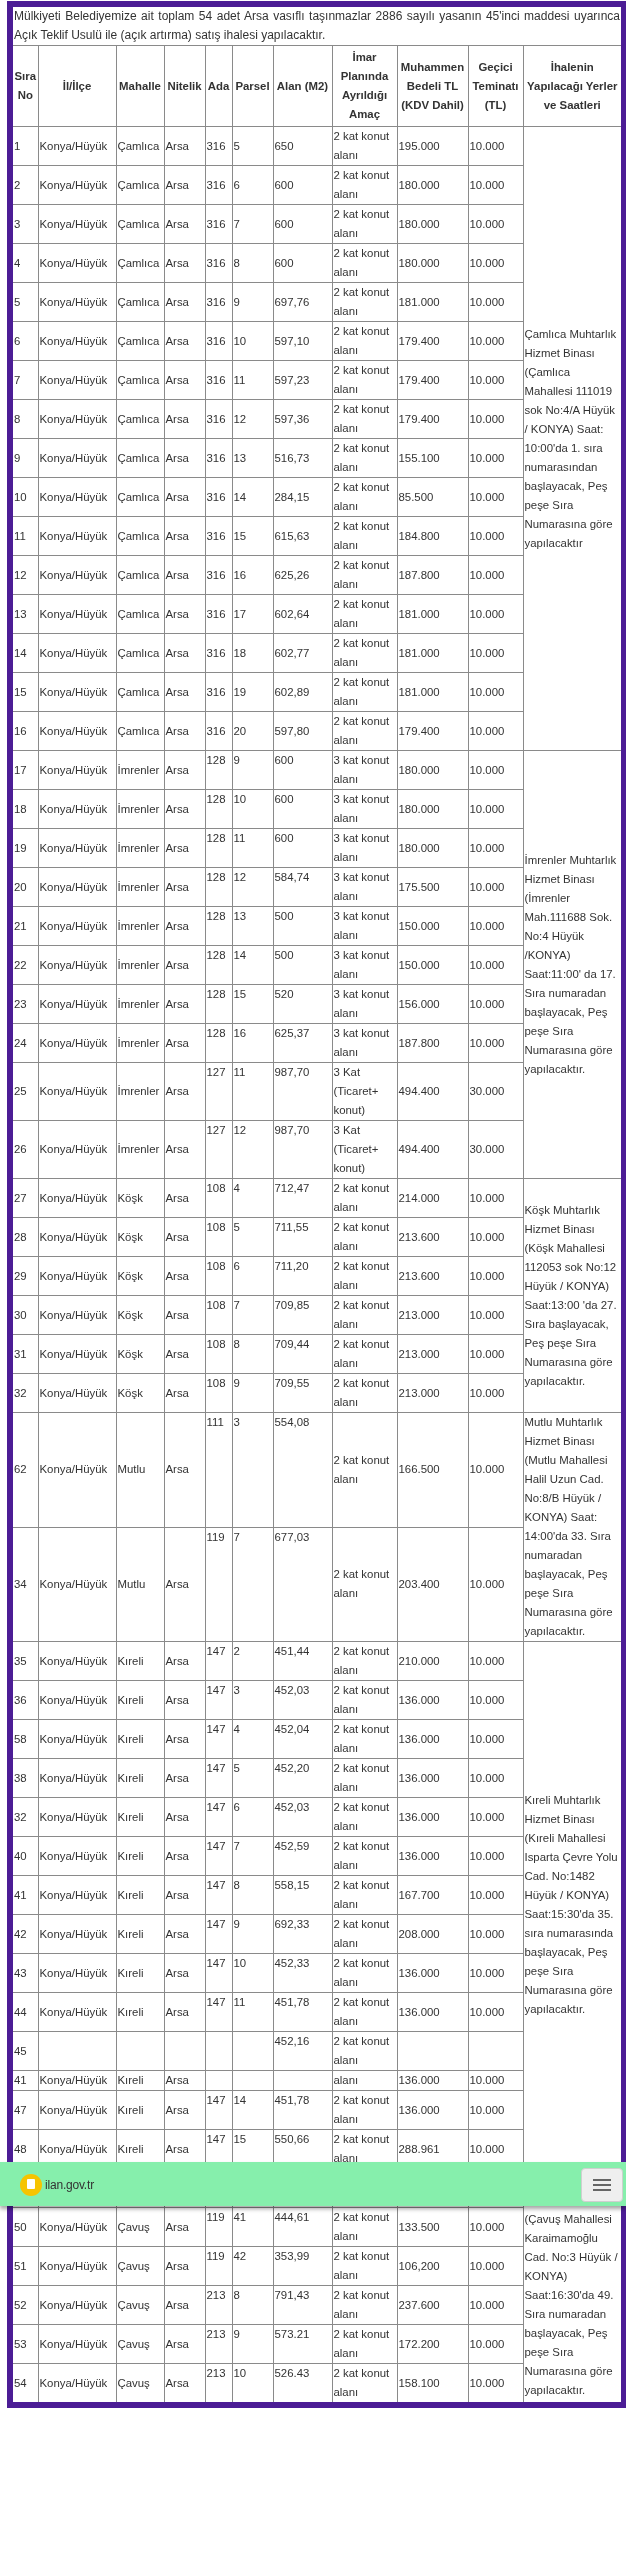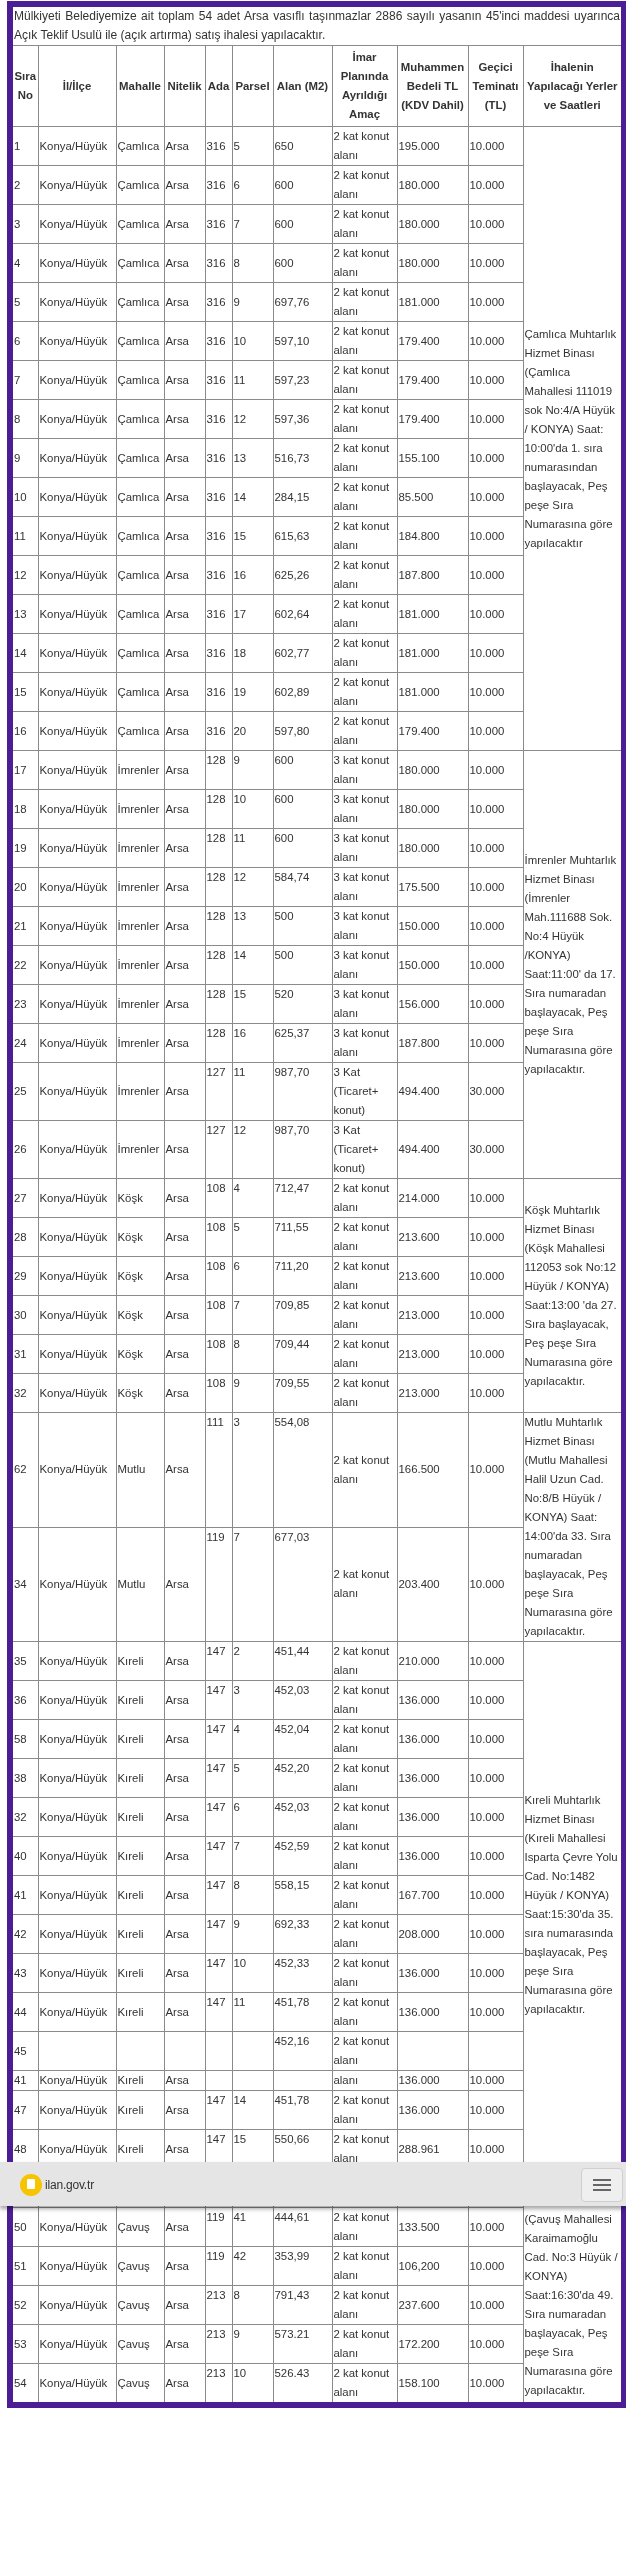--- a/index.html
+++ b/index.html
@@ -9,21 +9,21 @@
   table.ihale { border-collapse:collapse; width:612px; table-layout:fixed;
                 border:6px solid #4c1d95; }
   table.ihale td, table.ihale th { border:1px solid #8a8a8a; padding:0 1px;
                 vertical-align:middle; line-height:19px; font-weight:normal; word-wrap:break-word; }
   table.ihale th { font-weight:bold; text-align:center; line-height:19px; padding:2px 1px; }
   td.intro { padding:2px 2px; font-size:12px; line-height:19px; text-align:justify; }
   td.place { vertical-align:top; padding-top:2px; }
   .topb { vertical-align:top !important; }
   
   .site-header { position:absolute; left:0; top:2162px; width:626px; height:44px;
-                 background:#e5e5e5; box-shadow:0 3px 4px rgba(0,0,0,0.35); }
+                 background:#86efac; box-shadow:0 3px 4px rgba(0,0,0,0.35); }
   .logo { position:absolute; left:20px; top:12px; display:flex; align-items:center; }
   .logo-mark { width:22px; height:22px; border-radius:50%; background:#f6c400; position:relative; }
   .logo-mark::after { content:""; position:absolute; left:7px; top:5px; width:8px; height:10px; background:#fff; border-radius:1px; }
   .logo-text { font-size:12px; color:#333; margin-left:3px; letter-spacing:-0.2px; }
   .menu-btn { position:absolute; right:3px; top:6px; width:40px; height:32px; border:1px solid #cfcfcf;
               border-radius:4px; background:#efefef; }
   .menu-btn span { position:absolute; left:11px; width:18px; height:1.5px; background:#666; }
 </style>
 </head>
 <body>

